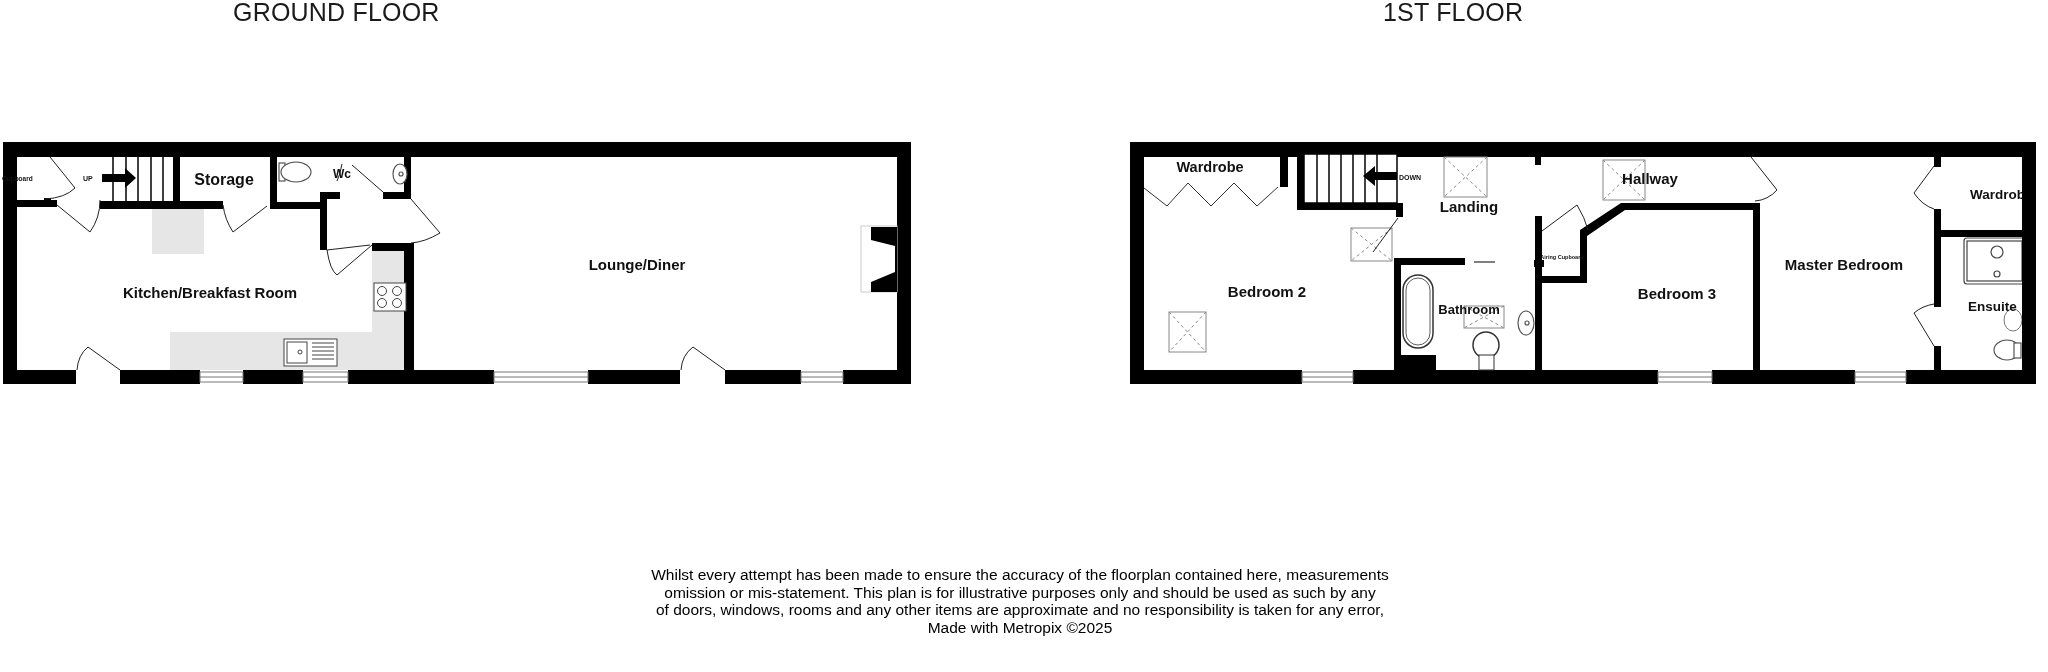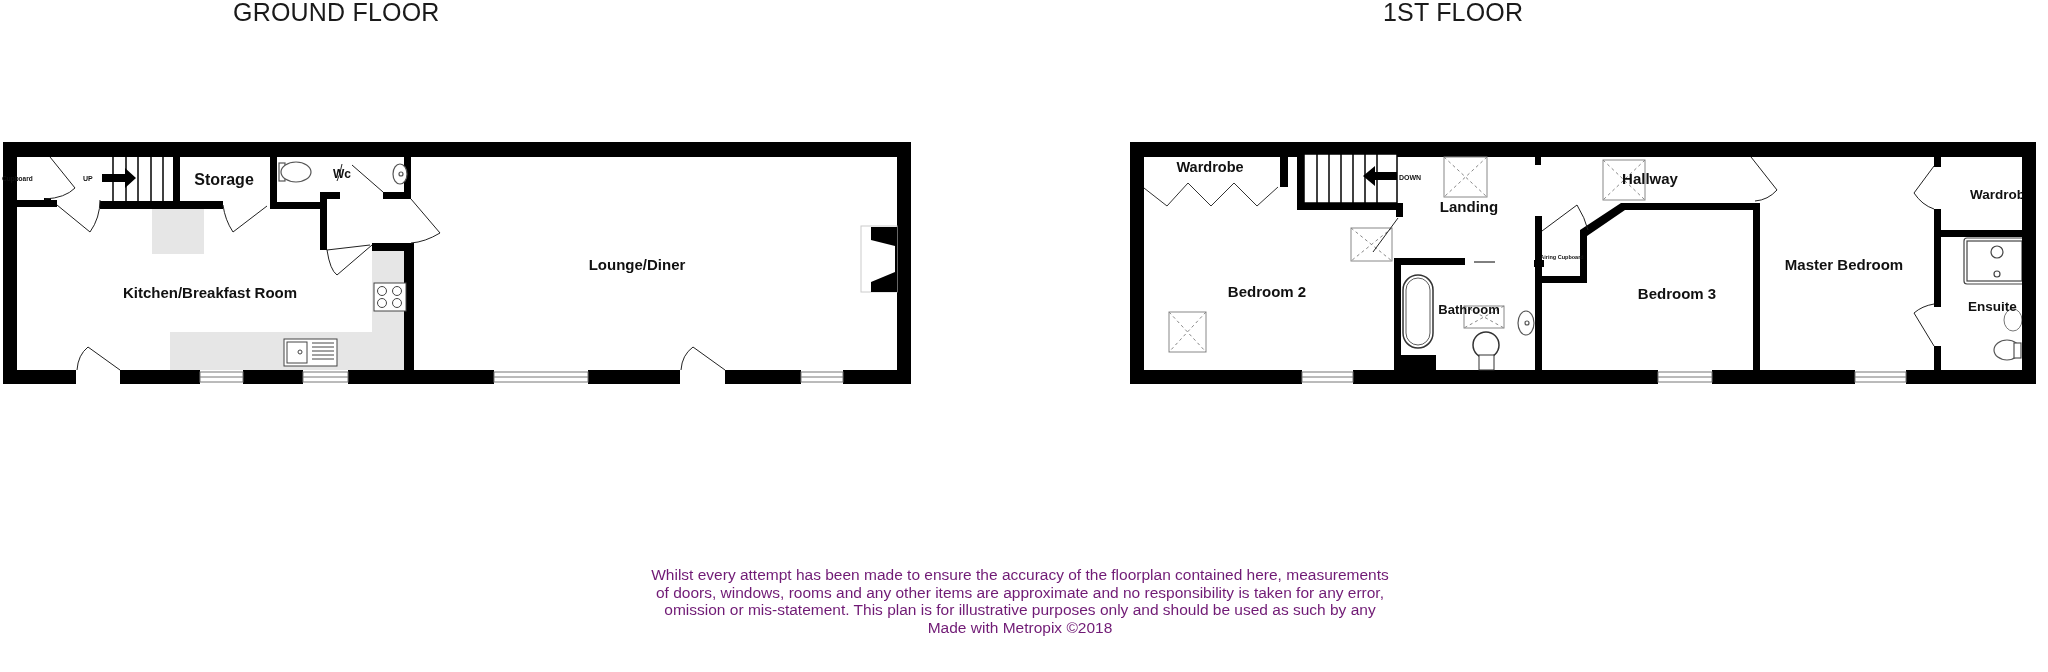--- a/index.html
+++ b/index.html
@@ -3,21 +3,21 @@
 <meta charset="utf-8">
 <style>
   html, body { margin: 0; padding: 0; background: #ffffff; }
   body { width: 2048px; height: 672px; position: relative; overflow: hidden; font-family: "Liberation Sans", sans-serif; color: #111; }
   .floor-title { position: absolute; top: -2px; font-size: 25px; font-weight: normal; letter-spacing: 0.2px; color: #1a1a1a; }
   #title-ground { left: 233px; }
   #title-first { left: 1383px; }
   svg.plan { position: absolute; left: 0; top: 0; }
   .room-label { font-family: "Liberation Sans", sans-serif; font-weight: bold; fill: #111; }
   .small-label { font-family: "Liberation Sans", sans-serif; font-weight: bold; fill: #111; }
-  .disclaimer { position: absolute; left: 620px; top: 566px; width: 800px; text-align: center; font-size: 15.5px; line-height: 17.6px; color: #701a75; }
+  .disclaimer { position: absolute; left: 620px; top: 566px; width: 800px; text-align: center; font-size: 15.5px; line-height: 17.6px; color: #000000; }
   .disclaimer div { white-space: nowrap; }
 </style>
 </head>
 <body>
 
 <div id="title-ground" class="floor-title">GROUND FLOOR</div>
 <div id="title-first" class="floor-title">1ST FLOOR</div>
 
 <svg class="plan" width="2048" height="672" viewBox="0 0 2048 672" xmlns="http://www.w3.org/2000/svg">
 
@@ -261,16 +261,16 @@
     <text class="room-label" x="1970" y="199" font-size="13.5">Wardrobe</text>
     <text class="room-label" x="1968" y="311" font-size="13.5">Ensuite</text>
 
     <rect x="2022" y="142" width="14" height="242" fill="#000"></rect>
     <rect x="2036" y="142" width="12" height="242" fill="#fff"></rect>
   </g>
 </svg>
 
 <div class="disclaimer">
   <div>Whilst every attempt has been made to ensure the accuracy of the floorplan contained here, measurements</div>
+  <div>omission or mis-statement. This plan is for illustrative purposes only and should be used as such by any</div>
   <div>of doors, windows, rooms and any other items are approximate and no responsibility is taken for any error,</div>
-  <div>omission or mis-statement. This plan is for illustrative purposes only and should be used as such by any</div>
-  <div>Made with Metropix ©2018</div>
+  <div>Made with Metropix ©2025</div>
 </div>
 
 </body></html>

